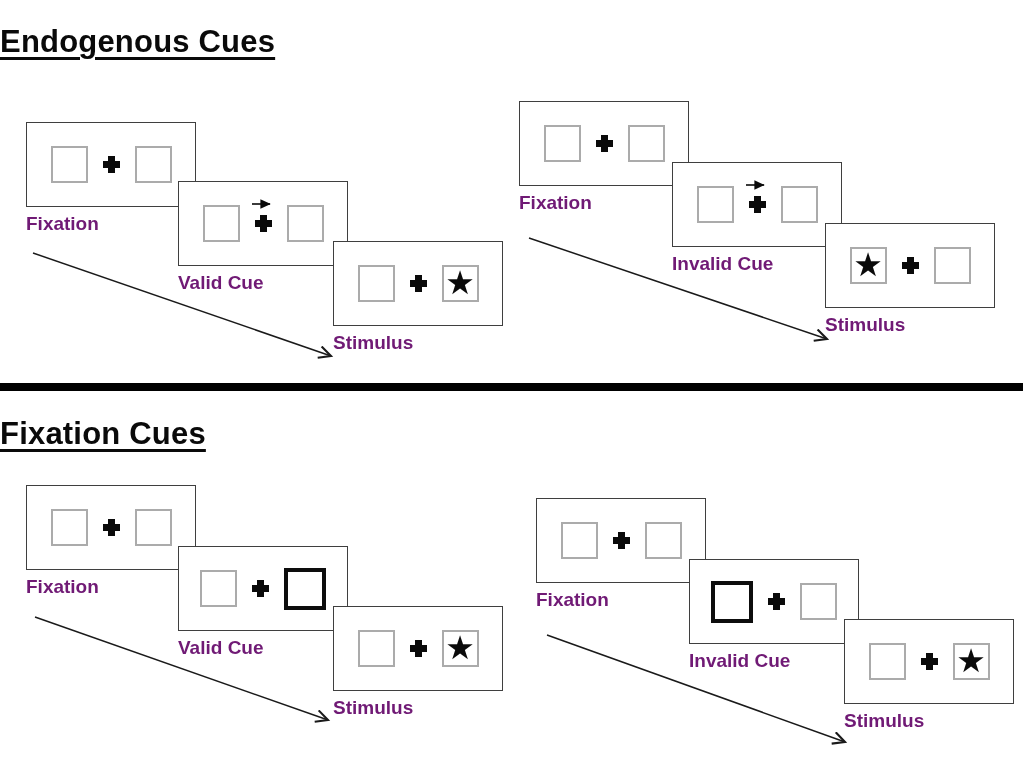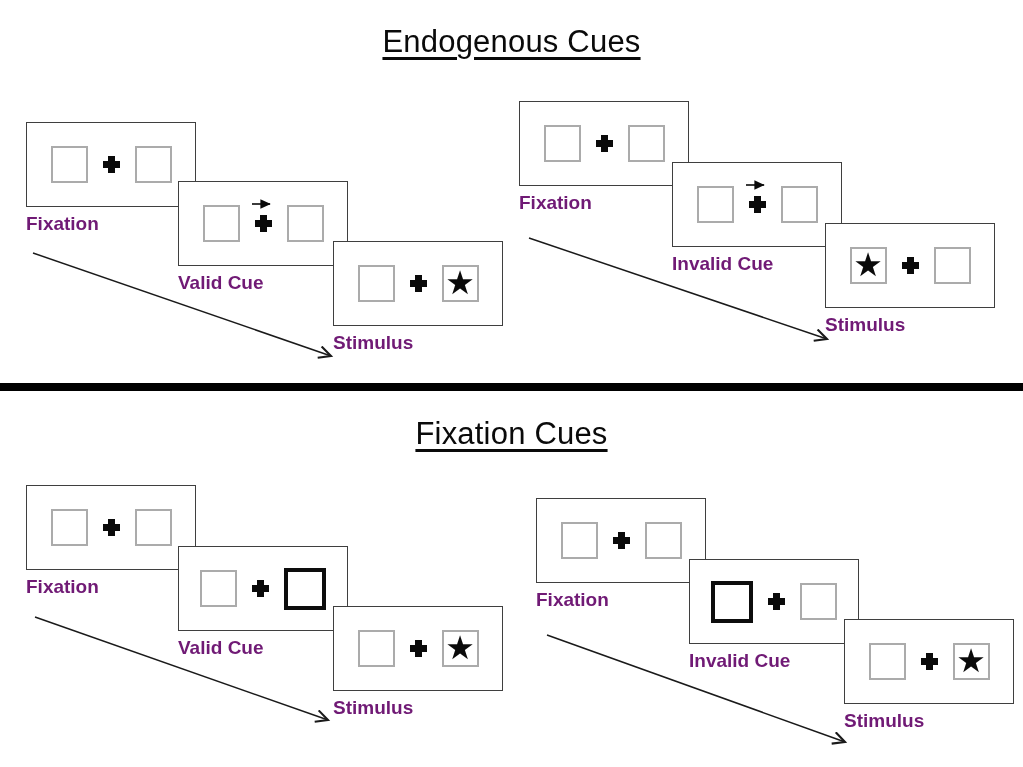--- a/index.html
+++ b/index.html
@@ -9,23 +9,22 @@
     height: 767px;
     background: #ffffff;
     font-family: "Liberation Sans", sans-serif;
     color: #000;
     overflow: hidden;
   }
   .section-title {
     position: absolute;
     left: 0; right: 0;
     margin: 0;
-    text-align: center;
     font-size: 31px;
-    font-weight: normal;
+    font-weight: bold;
     color: #0a0a0a;
     text-decoration: underline;
     text-decoration-thickness: 2.5px;
     text-underline-offset: 5px;
     letter-spacing: 0.2px;
   }
   .title-endo { top: 24px; }
   .title-exo  { top: 416px; }
   .divider {
     position: absolute;

